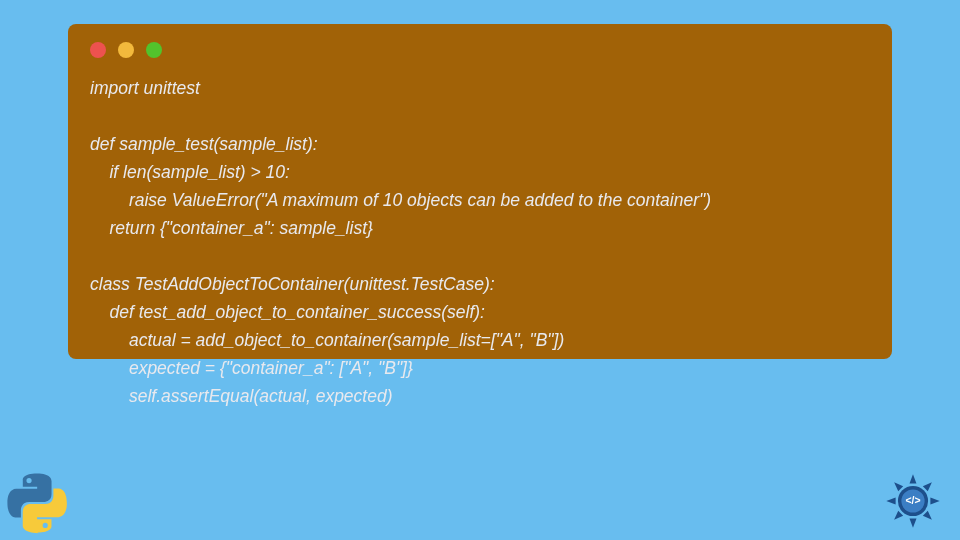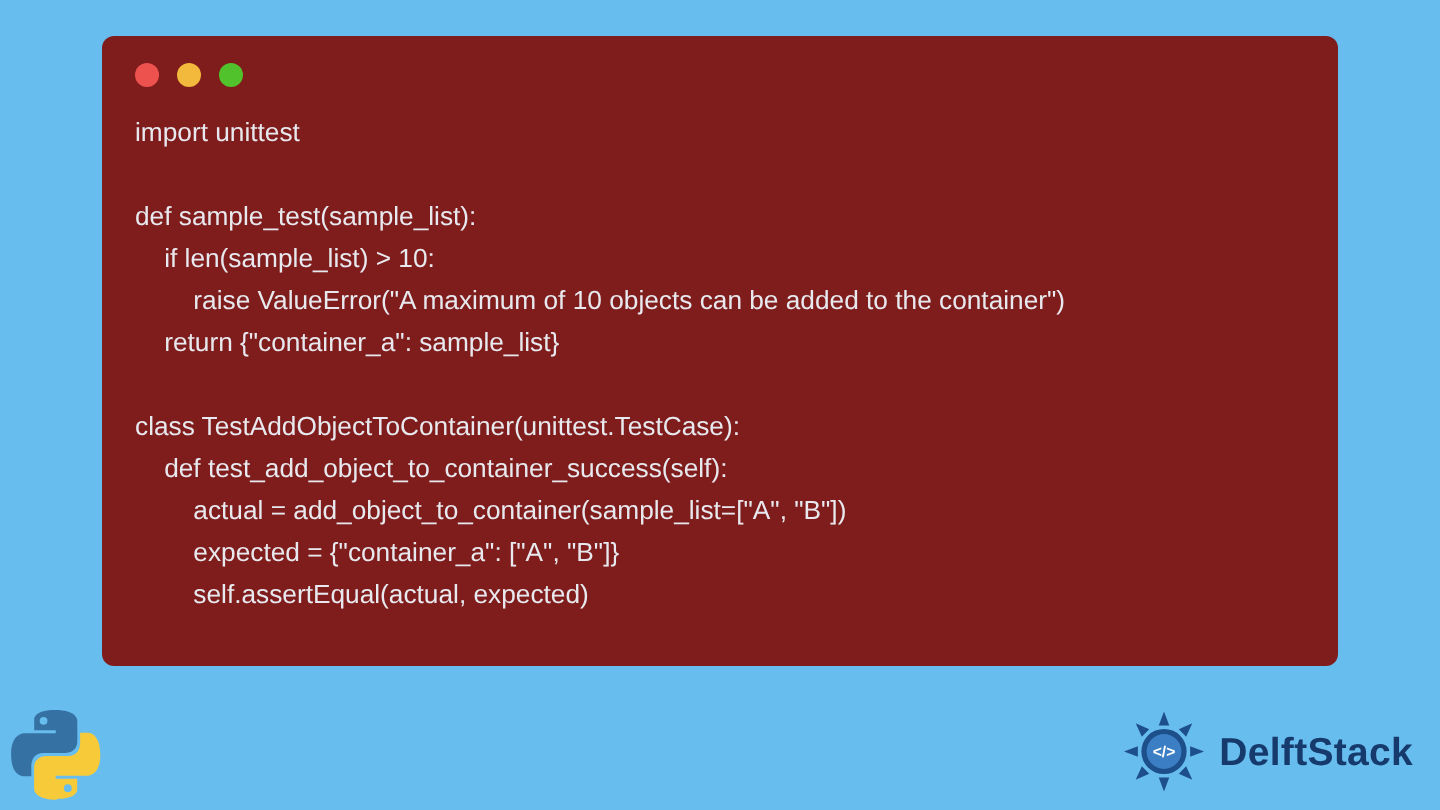--- a/index.html
+++ b/index.html
@@ -9,25 +9,26 @@
     background: #68bdef;
     font-family: Arial, Helvetica, sans-serif;
     position: relative;
     overflow: hidden;
   }
   .code-window {
     position: absolute;
     left: 68px;
     top: 24px;
     width: 824px;
-    height: 420px;
-    background: #7f1d1d;
+    height: 335px;
+    background: #a16207;
     border-radius: 8px;
     padding: 18px 22px 20px 22px;
     color: #e8e9ee;
+    font-style: italic;
   }
   .traffic-lights {
     display: flex;
     gap: 12px;
     margin-bottom: 16px;
   }
   .traffic-light {
     width: 16px;
     height: 16px;
     border-radius: 50%;
@@ -111,14 +112,13 @@
           <polygon transform="rotate(225)" points="0,-46 6,-30 -6,-30"></polygon>
           <polygon transform="rotate(270)" points="0,-46 6,-30 -6,-30"></polygon>
           <polygon transform="rotate(315)" points="0,-46 6,-30 -6,-30"></polygon>
         </g>
         <circle r="26" fill="#1d4f8b"></circle>
         <circle r="20" fill="#3b7ec4"></circle>
         <text x="0" y="6" text-anchor="middle" font-size="18" font-weight="bold" fill="#ffffff" font-family="Arial">&lt;/&gt;</text>
       </g>
     </svg>
   </div>
-  <span class="delft-text">DelftStack</span>
 </div>
 
 </body></html>

